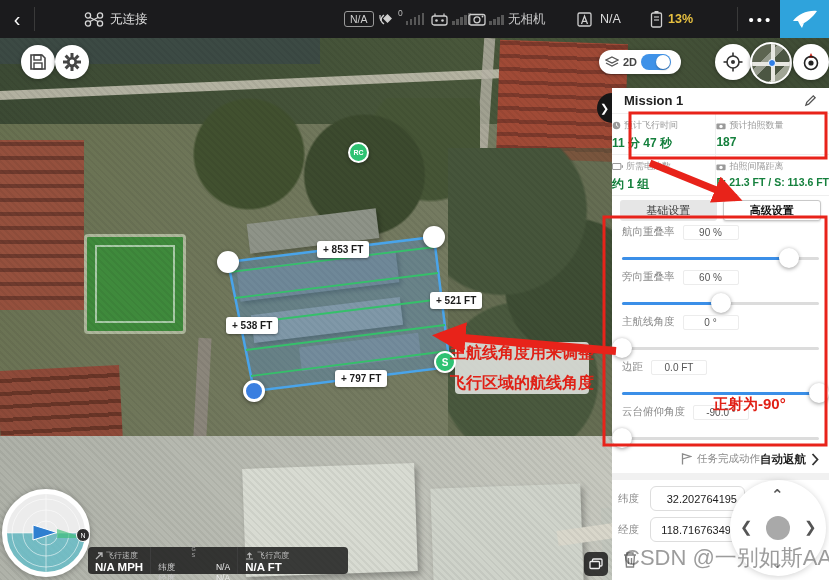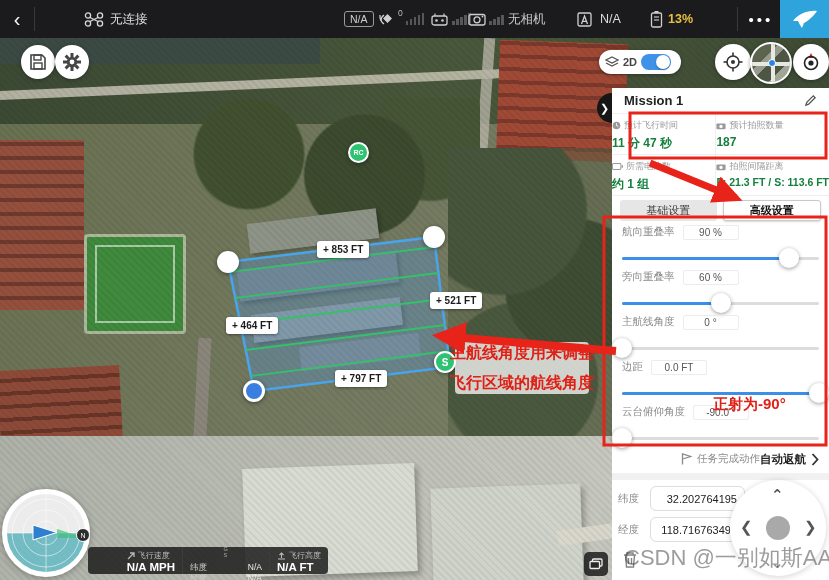--- a/index.html
+++ b/index.html
@@ -105,21 +105,21 @@
 
   
   .red-overlay { position:absolute; left:0; top:0; z-index:40; pointer-events:none; }
   .rbox { fill:none; stroke:#e8231a; stroke-width:3; }
   .rline { stroke:#e8231a; fill:none; }
   .callout { position:absolute; left:455px; top:342px; width:134px; height:52px; background:rgba(255,255,255,.74); border-radius:4px; z-index:39; display:flex; flex-direction:column; align-items:center; justify-content:space-between; }
   .callout div { color:#e02016; font-size:16px; font-weight:bold; line-height:1.35; white-space:nowrap; }
   .gimbal-note { position:absolute; left:713px; top:395px; z-index:41; color:#e02016; font-size:15px; font-weight:bold; white-space:nowrap; }
 
   
-  .telemetry { position:absolute; left:88px; top:547px; width:240px; height:27px; background:rgba(22,22,22,.82); border-radius:4px; display:flex; z-index:7; color:#fff;justify-content:flex-end; }
+  .telemetry { position:absolute; left:88px; top:547px; width:260px; height:27px; background:rgba(22,22,22,.82); border-radius:4px; display:flex; z-index:7; color:#fff; }
   .t-sec { padding:2px 7px 0; display:flex; flex-direction:column; justify-content:center; }
   .t-sec + .t-sec { border-left:1px solid #3d3d3d; }
   .t-lab { font-size:8px; color:#b9b9b9; display:flex; align-items:center; gap:3px; white-space:nowrap; }
   .t-val { font-size:11.5px; font-weight:bold; white-space:nowrap; }
   .t-mid { display:flex; gap:4px; align-items:center; }
   .wgs { display:flex; flex-direction:column; font-size:5.5px; color:#aaa; line-height:1.1; }
   .t-rows { display:flex; flex-direction:column; }
   .t-row { display:flex; justify-content:space-between; width:72px; font-size:8.5px; color:#ccc; line-height:1.25; }
   .t-row b { color:#eee; font-weight:normal; }
 
@@ -173,21 +173,21 @@
     </svg>
 
     <div class="handle" style="left:217px; top:213px;"></div>
     <div class="handle" style="left:423px; top:188px;"></div>
     <div class="handle blue" style="left:243px; top:342px;"></div>
     <div class="marker-green" style="left:434px; top:313px; width:22px; height:22px; font-size:10px;">S</div>
     <div class="marker-green" style="left:348px; top:104px; width:21px; height:21px; font-size:7px;">RC</div>
 
     <div class="edge-pill" style="left:317px; top:203px;">+ 853 FT</div>
     <div class="edge-pill" style="left:430px; top:254px;">+ 521 FT</div>
-    <div class="edge-pill" style="left:226px; top:279px;">+ 464 FT</div>
+    <div class="edge-pill" style="left:226px; top:279px;">+ 538 FT</div>
     <div class="edge-pill" style="left:335px; top:332px;">+ 797 FT</div>
   </div>
 
   <div class="circle-btn" style="left:21px; top:45px; width:34px; height:34px;">
     <svg width="18" height="18" viewBox="0 0 18 18">
       <path d="M2,2 h11 l3,3 v11 h-14 z" fill="none" stroke="#444" stroke-width="1.6"></path>
       <rect x="5" y="2" width="7" height="5" fill="none" stroke="#444" stroke-width="1.4"></rect>
       <rect x="5" y="10" width="8" height="6" fill="none" stroke="#444" stroke-width="1.4"></rect>
     </svg>
   </div>

